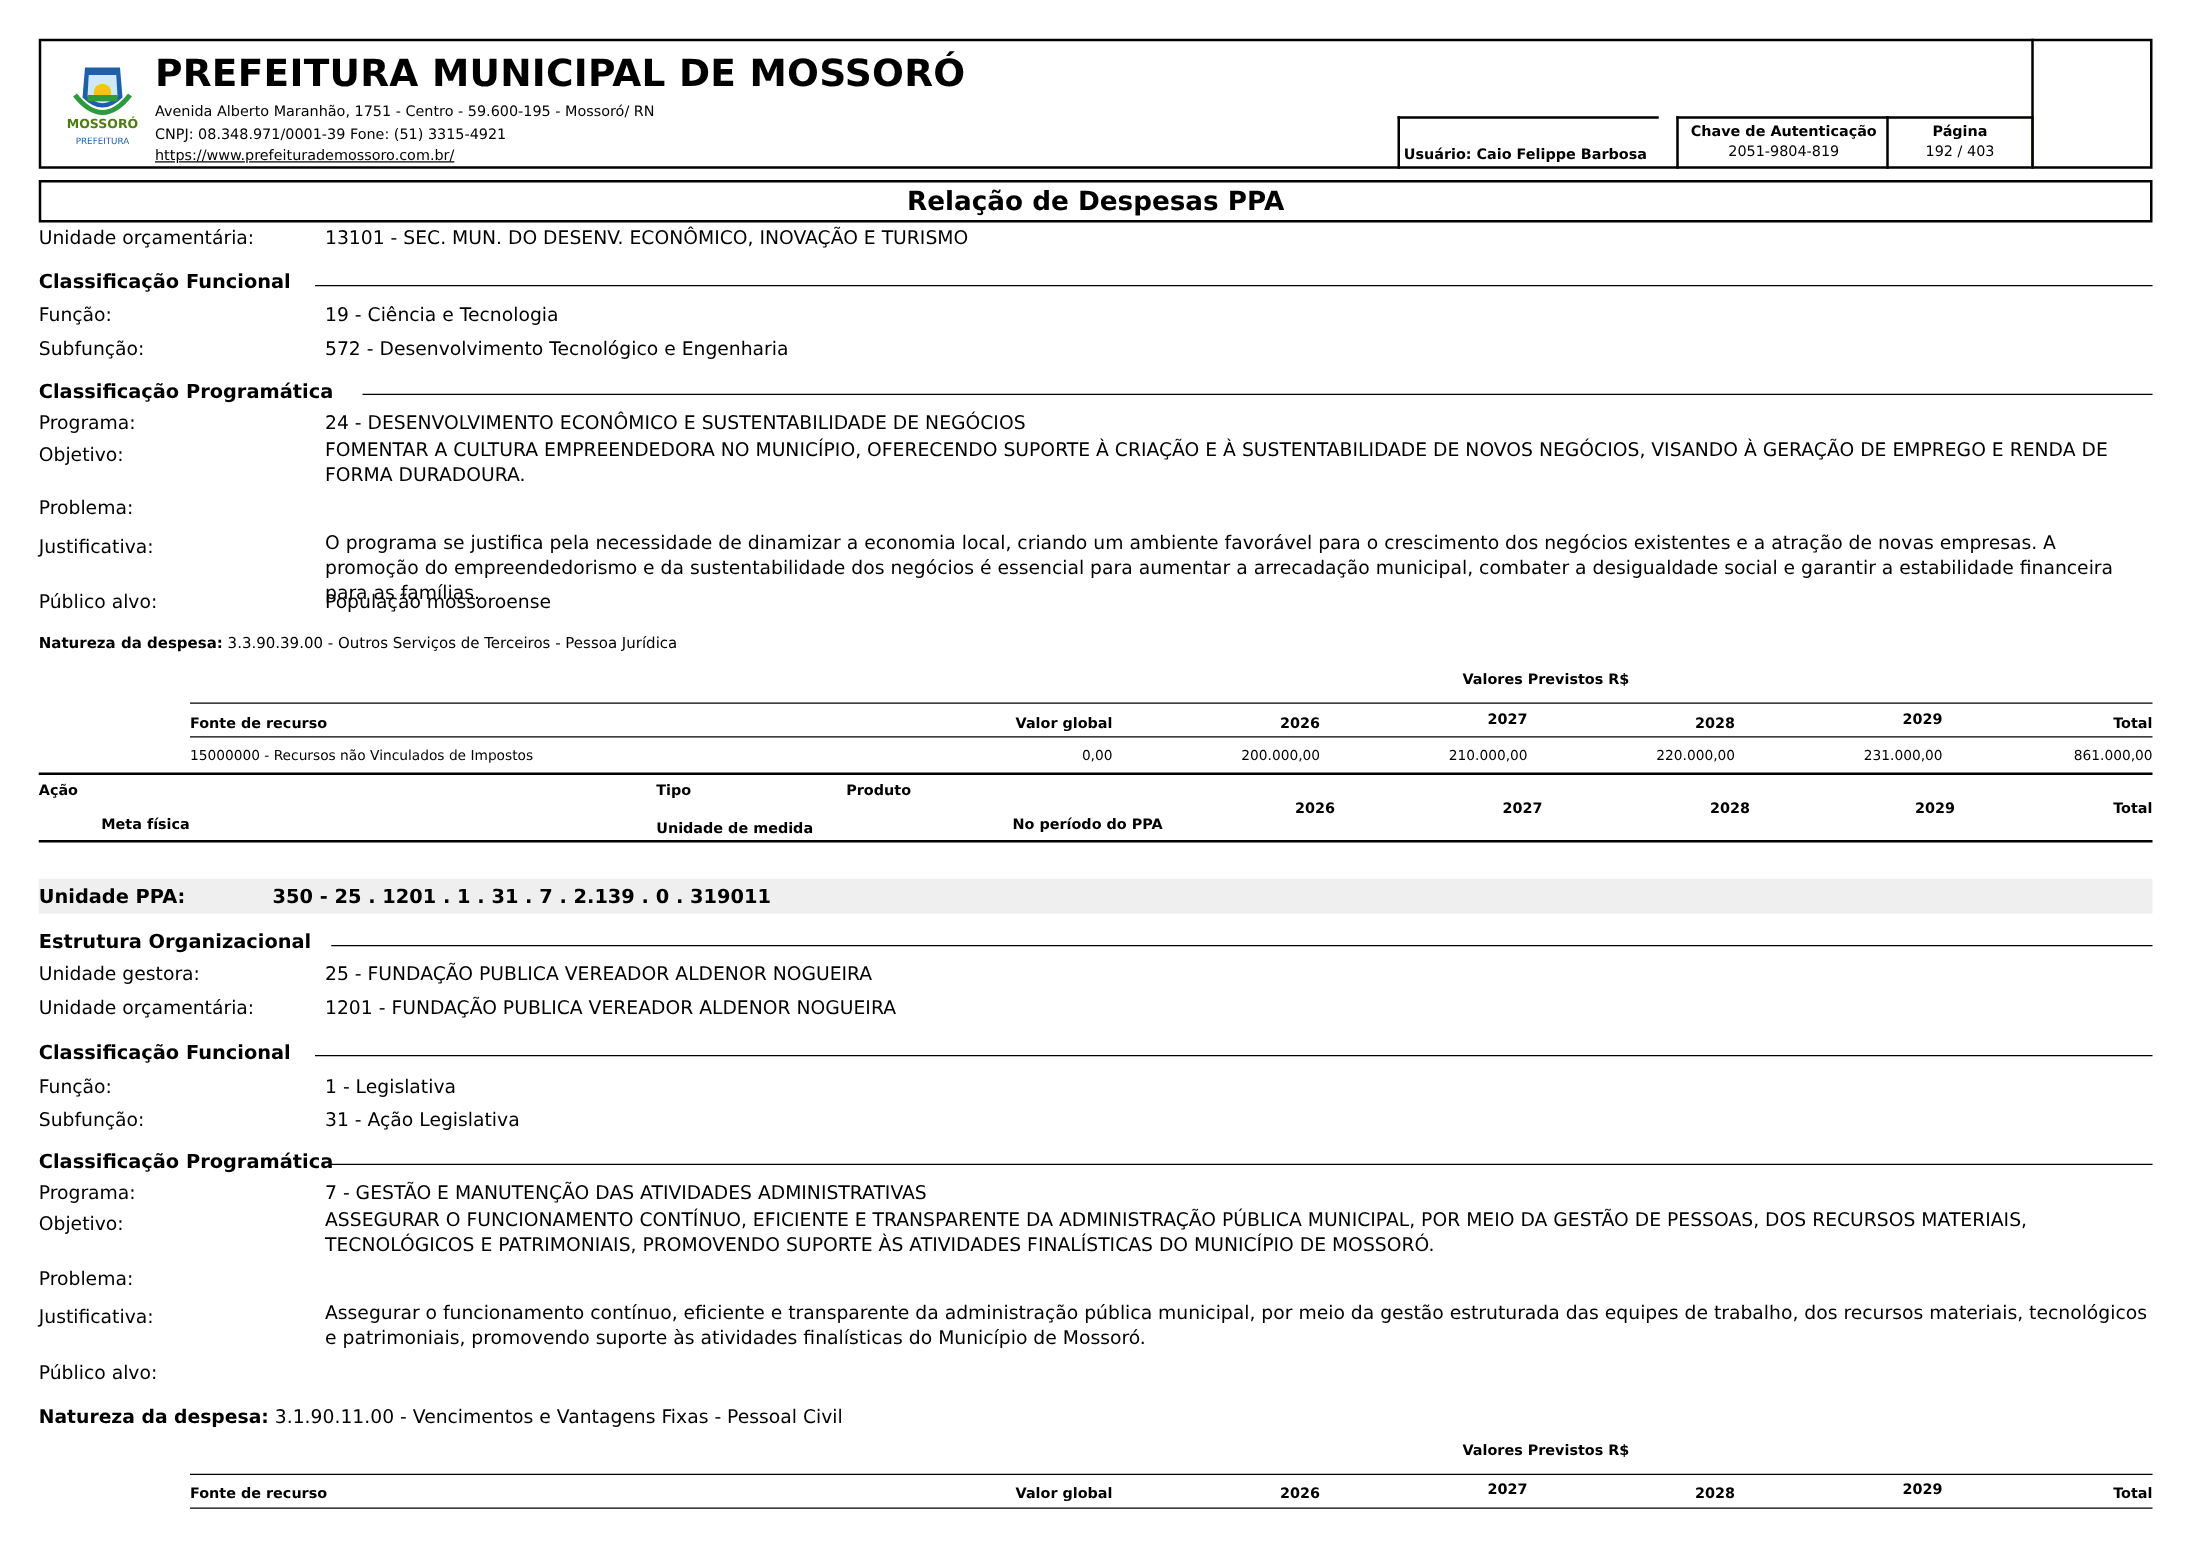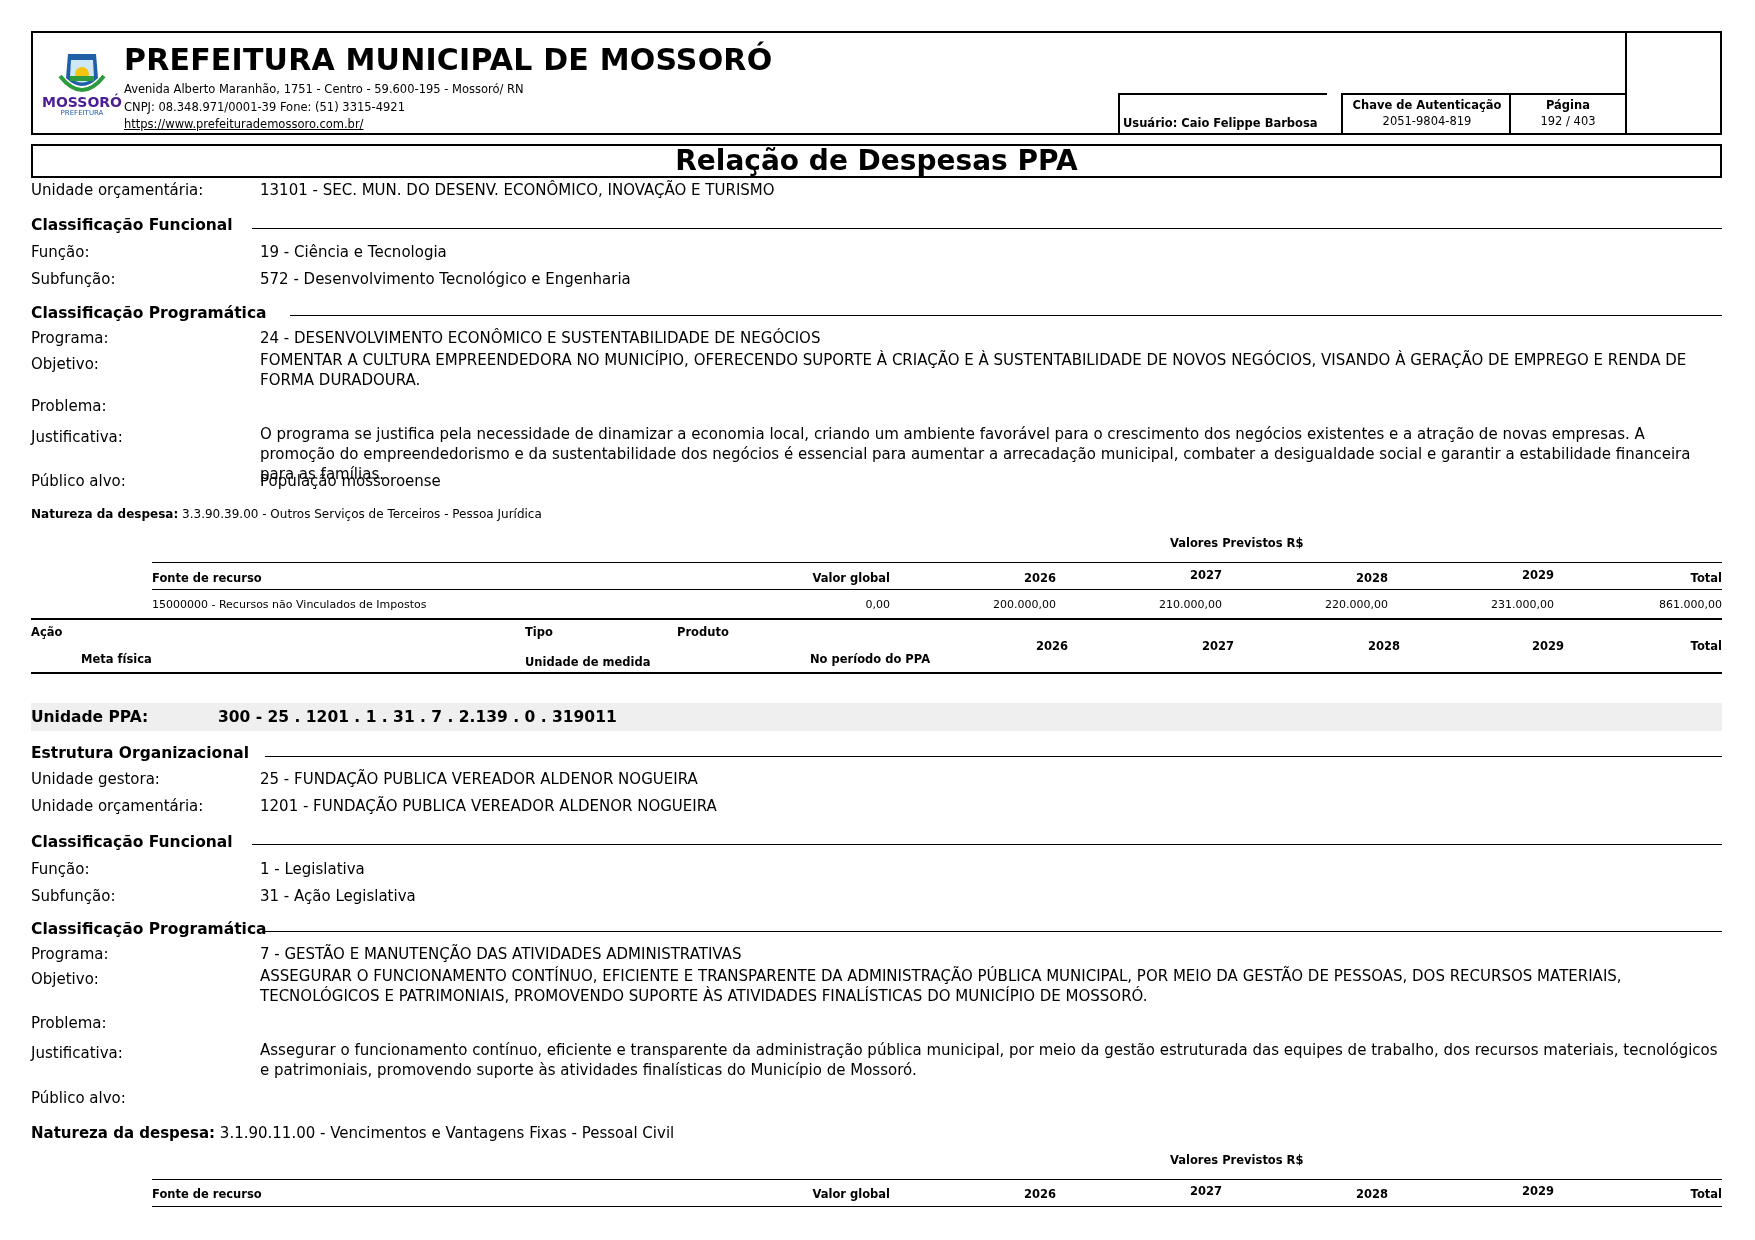--- a/index.html
+++ b/index.html
@@ -6,21 +6,21 @@
   body { width:1755px; height:1240px; position:relative; overflow:hidden;
          font-family:"DejaVu Sans", "Liberation Sans", sans-serif; color:#000; }
   .abs { position:absolute; white-space:nowrap; }
   .lbl { position:absolute; left:31px; font-size:15px; }
   .val { position:absolute; left:260px; font-size:15px; }
   .wrap { white-space:normal; width:1462px; line-height:20px; }
   .sec { position:absolute; left:31px; font-size:15.5px; font-weight:bold; }
   .secline { position:absolute; height:1px; background:#000; right:33px; }
   .b { font-weight:bold; }
   .hdr-box { position:absolute; left:31px; top:31px; width:1691px; height:104px; border:2px solid #000; box-sizing:border-box; }
-  .title-box { position:absolute; left:31px; top:144px; width:1691px; height:34px; border:2px solid #000; box-sizing:border-box; text-align:center; font-weight:bold; font-size:28px; line-height:30px; }
+  .title-box { position:absolute; left:31px; top:144px; width:1691px; height:34px; border:2px solid #000; box-sizing:border-box; text-align:center; font-weight:bold; font-size:21px; line-height:30px; }
   .hcell { position:absolute; border-left:2px solid #000; border-top:2px solid #000; box-sizing:border-box; font-size:11.5px; text-align:center; }
   .small { font-size:11.5px; }
   .th { font-size:11.5px; font-weight:bold; }
   .td { font-size:11px; }
   .hline { position:absolute; background:#000; }
   .r { text-align:right; }
   .band { position:absolute; left:31px; top:703px; width:1691px; height:28px; background:#efefef; }
 </style>
 </head>
 <body>
@@ -28,21 +28,21 @@
 <div class="hdr-box"></div>
 
 <div class="abs" style="left:48px;top:48px;width:68px;height:70px;">
   <svg width="68" height="52" viewBox="0 0 68 52">
     <path d="M20 6 L48 6 L50 30 Q34 46 18 30 Z" fill="#1f5fa8"></path>
     <path d="M23 12 L45 12 L46 29 Q34 40 22 29 Z" fill="#cfe8f7"></path>
     <circle cx="34" cy="26" r="7" fill="#f2c511"></circle>
     <rect x="22" y="28" width="24" height="5" fill="#2e9a3e"></rect>
     <path d="M12 28 Q34 56 56 28" stroke="#2e9a3e" stroke-width="4" fill="none"></path>
   </svg>
-  <div style="position:absolute;left:-6px;top:46px;width:80px;text-align:center;font-weight:bold;font-size:14px;color:#4c1d95;">MOSSORÓ</div>
+  <div style="position:absolute;left:-6px;top:46px;width:80px;text-align:center;font-weight:bold;font-size:10px;color:#4d7c0f;">MOSSORÓ</div>
   <div style="position:absolute;left:-6px;top:61px;width:80px;text-align:center;font-size:7px;color:#1f5fa8;">PREFEITURA</div>
 </div>
 
 <div class="abs" style="left:124px;top:42px;font-size:30px;font-weight:bold;letter-spacing:0.2px;">PREFEITURA MUNICIPAL DE MOSSORÓ</div>
 <div class="abs small" style="left:124px;top:82px;">Avenida Alberto Maranhão, 1751 - Centro - 59.600-195 - Mossoró/ RN</div>
 <div class="abs small" style="left:124px;top:100px;">CNPJ: 08.348.971/0001-39 Fone: (51) 3315-4921</div>
 <a class="abs small" style="left:124px;top:117px;color:#000;text-decoration:underline;">https://www.prefeiturademossoro.com.br/</a>
 
 <div class="hcell" style="left:1118px;top:93px;width:209px;height:42px;">
   <div style="position:absolute;left:3px;top:21px;font-weight:bold;white-space:nowrap;">Usuário: Caio Felippe Barbosa</div>
@@ -117,21 +117,21 @@
 <div class="abs th" style="left:810px;top:652px;">No período do PPA</div>
 <div class="abs th r" style="left:1018px;top:639px;width:50px;">2026</div>
 <div class="abs th r" style="left:1184px;top:639px;width:50px;">2027</div>
 <div class="abs th r" style="left:1350px;top:639px;width:50px;">2028</div>
 <div class="abs th r" style="left:1514px;top:639px;width:50px;">2029</div>
 <div class="abs th r" style="left:1622px;top:639px;width:100px;">Total</div>
 <div class="hline" style="left:31px;top:672px;width:1691px;height:2px;"></div>
 
 <div class="band"></div>
 <div class="abs b" style="left:31px;top:708px;font-size:15.5px;">Unidade PPA:</div>
-<div class="abs b" style="left:218px;top:708px;font-size:15.5px;">300 - 25 . 1201 . 1 . 31 . 7 . 2.139 . 0 . 319011</div>
+<div class="abs b" style="left:218px;top:708px;font-size:15.5px;">350 - 25 . 1201 . 1 . 31 . 7 . 2.139 . 0 . 319011</div>
 
 <div class="sec" style="top:744px;">Estrutura Organizacional</div>
 <div class="secline" style="left:265px;top:756px;"></div>
 <div class="lbl" style="top:770px;">Unidade gestora:</div>
 <div class="val" style="top:770px;">25 - FUNDAÇÃO PUBLICA VEREADOR ALDENOR NOGUEIRA</div>
 <div class="lbl" style="top:797px;">Unidade orçamentária:</div>
 <div class="val" style="top:797px;">1201 - FUNDAÇÃO PUBLICA VEREADOR ALDENOR NOGUEIRA</div>
 
 <div class="sec" style="top:833px;">Classificação Funcional</div>
 <div class="secline" style="left:252px;top:844px;"></div>

